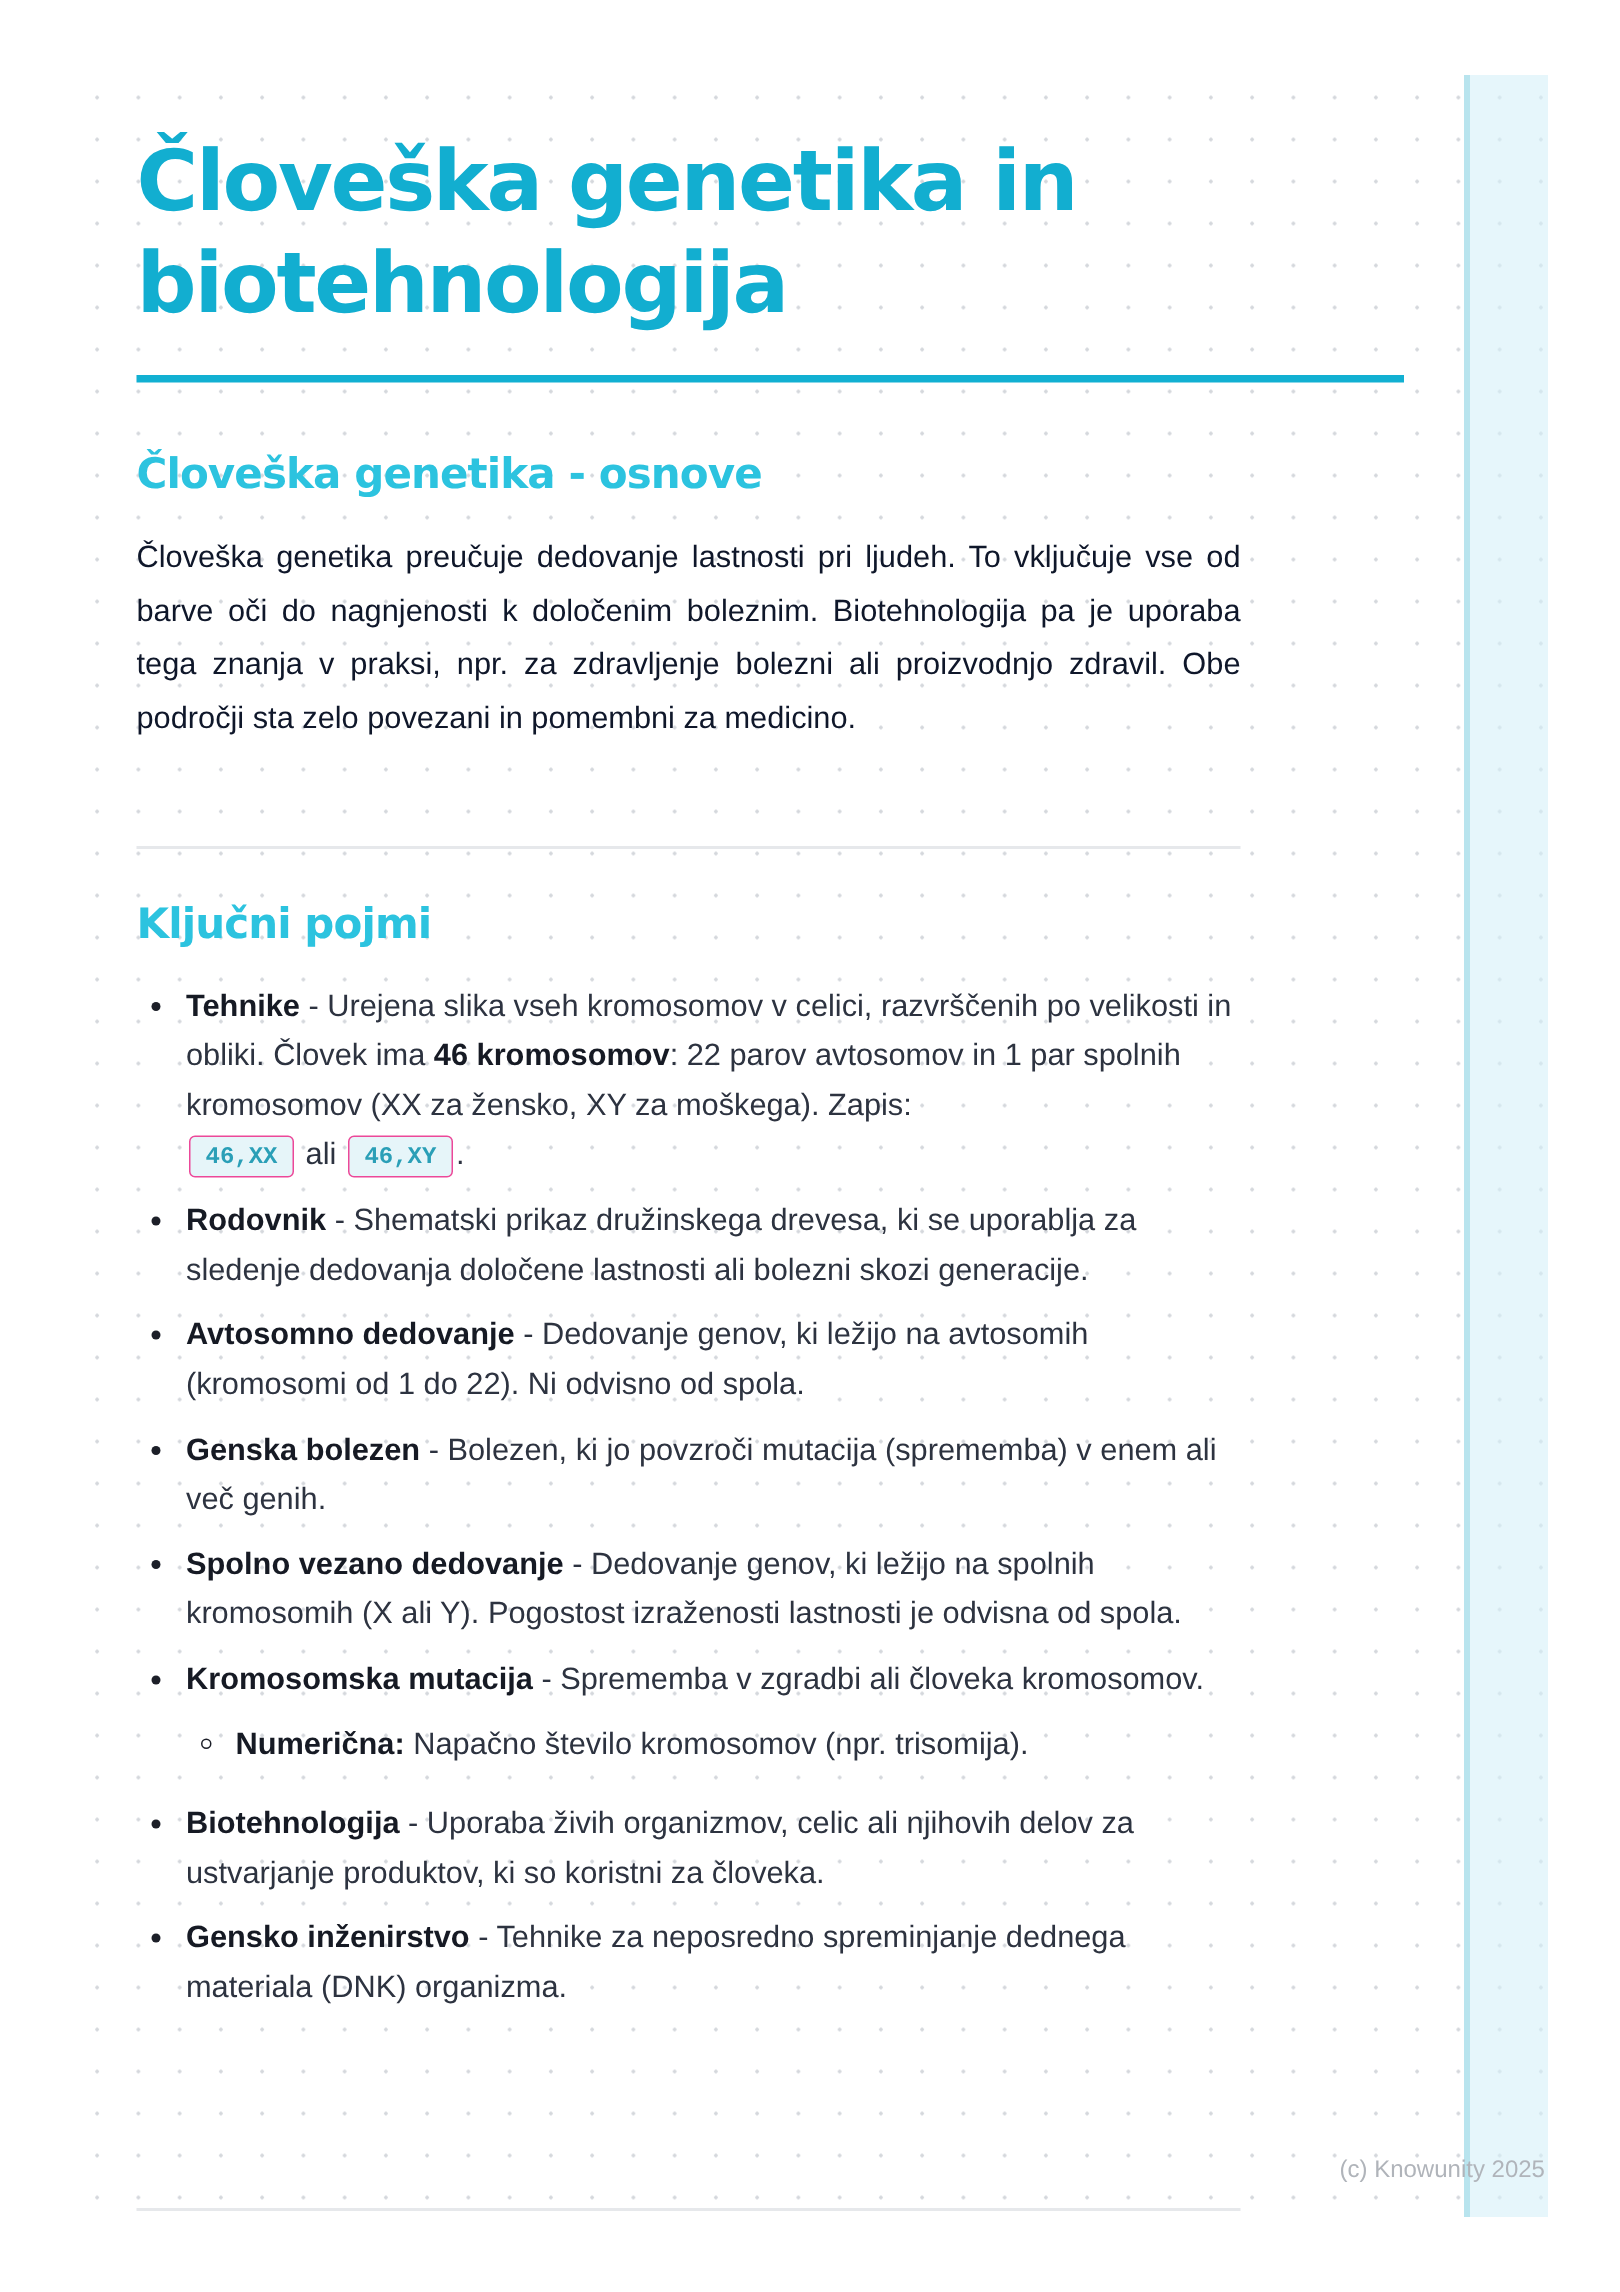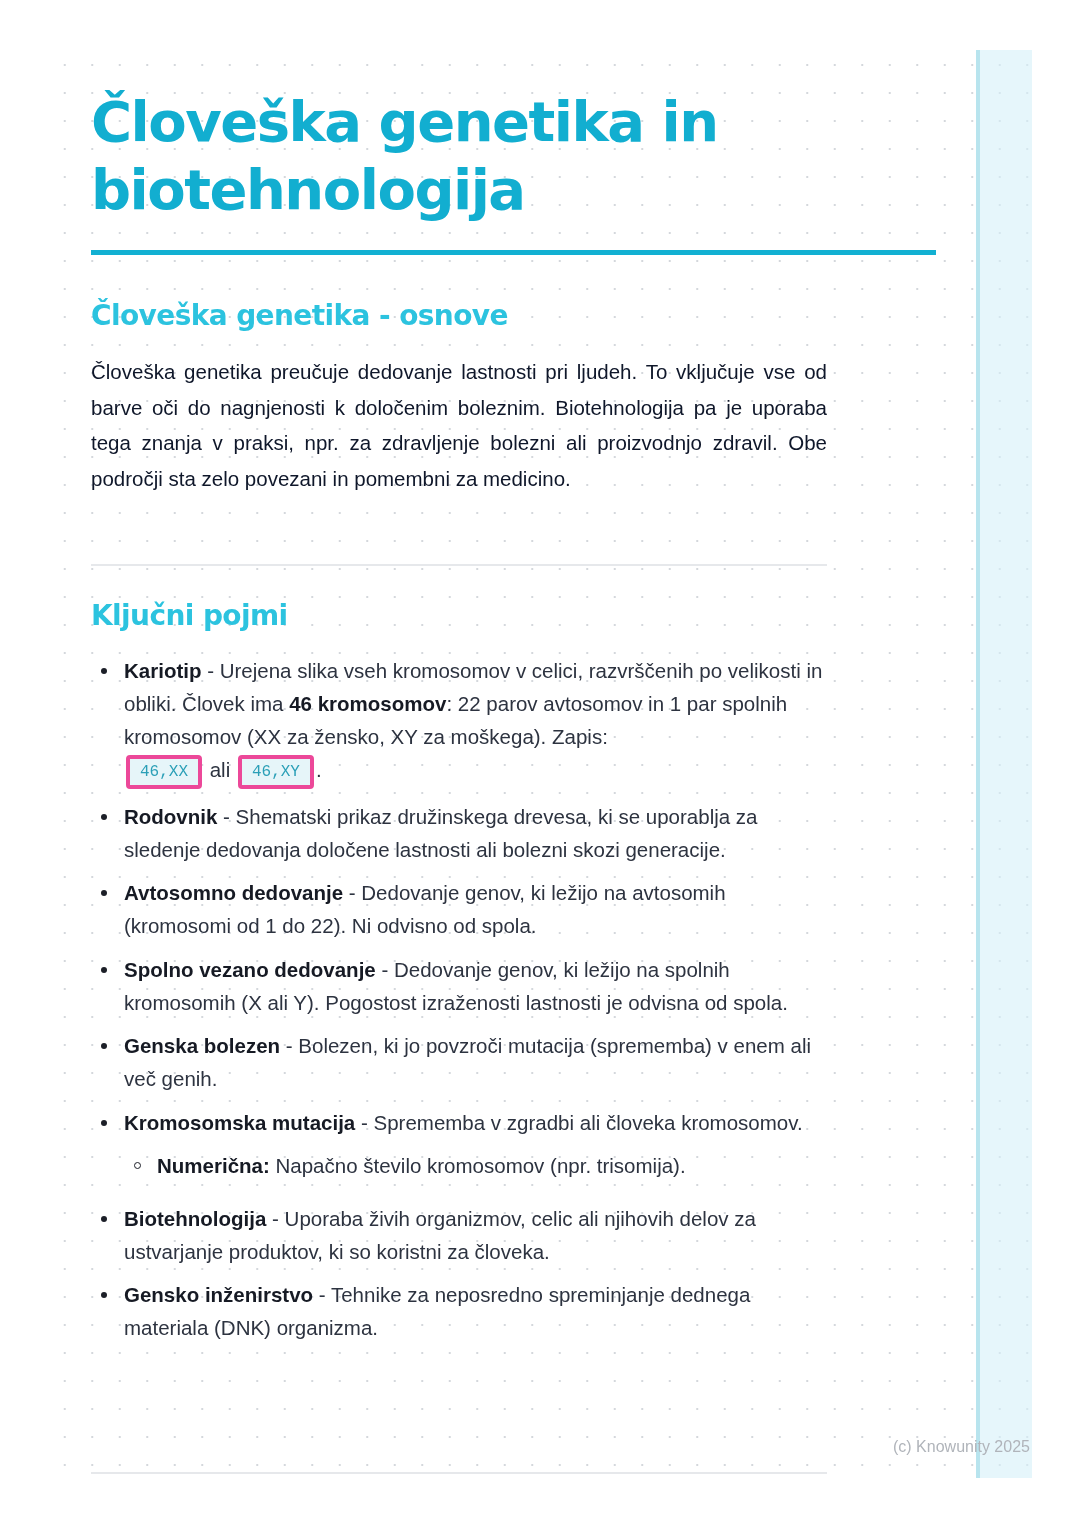--- a/index.html
+++ b/index.html
@@ -55,23 +55,23 @@
     }
     ul.terms > li { position: relative; padding-left: 33px; margin-bottom: 10.5px; }
     ul.terms > li::before {
       content: ""; position: absolute; left: 10px; top: 14px;
       width: 6px; height: 6px; border-radius: 50%; background: #1c1f28;
     }
     .term { font-weight: bold; color: #161a24; }
     b.inl { font-weight: bold; color: #161a24; }
     code {
       display: inline-block;
-      font-family: "Liberation Mono", "DejaVu Sans Mono", monospace; font-weight: normal;
+      font-family: "Liberation Mono", "DejaVu Sans Mono", monospace; font-weight: bold;
       font-size: 16px; line-height: 22px; color: #2a9fb7;
-      background: #e6f5f9; border: 4px solid #ec4899; border-radius: 4px;
+      background: #e6f5f9; border: 1px solid #ec4899; border-radius: 4px;
       padding: 2px 10px; margin: 0 2px; vertical-align: 1px;
     }
     ul.sub { list-style: none; margin: 0; padding: 0; }
     ul.sub li { position: relative; padding-left: 33px; margin-top: 10px; }
     ul.sub li::before {
       content: ""; position: absolute; left: 10px; top: 13px;
       width: 5px; height: 5px; border-radius: 50%; border: 1.5px solid #1c1f28;
     }
     ul.terms > li.last-sub { margin-bottom: 20px; }
     .footer {
@@ -92,29 +92,29 @@
   </h1>
   <div class="title-rule"></div>
 
   <h2 class="h2-a">Človeška genetika - osnove</h2>
   <p class="intro">Človeška genetika preučuje dedovanje lastnosti pri ljudeh. To vključuje vse od barve oči do nagnjenosti k določenim boleznim. Biotehnologija pa je uporaba tega znanja v praksi, npr. za zdravljenje bolezni ali proizvodnjo zdravil. Obe področji sta zelo povezani in pomembni za medicino.</p>
   <div class="rule rule-a"></div>
 
   <h2 class="h2-b">Ključni pojmi</h2>
 
   <ul class="terms">
-    <li><span class="term">Kariotip</span><span> - Urejena slika vseh kromosomov v celici, razvrščenih po velikosti in obliki. Človek ima </span><b class="inl">46 kromosomov</b><span>: 22 parov avtosomov in 1 par spolnih kromosomov (XX za žensko, XY za moškega). Zapis: </span><br><code>46,XX</code><span> ali </span><code>46,XY</code><span>.</span></li>
+    <li><span class="term">Tehnike</span><span> - Urejena slika vseh kromosomov v celici, razvrščenih po velikosti in obliki. Človek ima </span><b class="inl">46 kromosomov</b><span>: 22 parov avtosomov in 1 par spolnih kromosomov (XX za žensko, XY za moškega). Zapis: </span><br><code>46,XX</code><span> ali </span><code>46,XY</code><span>.</span></li>
 
     <li><span class="term">Rodovnik</span><span> - Shematski prikaz družinskega drevesa, ki se uporablja za sledenje dedovanja določene lastnosti ali bolezni skozi generacije.</span></li>
 
     <li><span class="term">Avtosomno dedovanje</span><span> - Dedovanje genov, ki ležijo na avtosomih (kromosomi od 1 do 22). Ni odvisno od spola.</span></li>
 
+    <li><span class="term">Genska bolezen</span><span> - Bolezen, ki jo povzroči mutacija (sprememba) v enem ali več genih.</span></li>
+
     <li><span class="term">Spolno vezano dedovanje</span><span> - Dedovanje genov, ki ležijo na spolnih kromosomih (X ali Y). Pogostost izraženosti lastnosti je odvisna od spola.</span></li>
-
-    <li><span class="term">Genska bolezen</span><span> - Bolezen, ki jo povzroči mutacija (sprememba) v enem ali več genih.</span></li>
 
     <li class="last-sub"><span class="term">Kromosomska mutacija</span><span> - Sprememba v zgradbi ali človeka kromosomov.</span>
       <ul class="sub">
         <li><span class="term">Numerična:</span><span> Napačno število kromosomov (npr. trisomija).</span></li>
       </ul>
     </li>
 
     <li><span class="term">Biotehnologija</span><span> - Uporaba živih organizmov, celic ali njihovih delov za ustvarjanje produktov, ki so koristni za človeka.</span></li>
 
     <li><span class="term">Gensko inženirstvo</span><span> - Tehnike za neposredno spreminjanje dednega materiala (DNK) organizma.</span></li>

